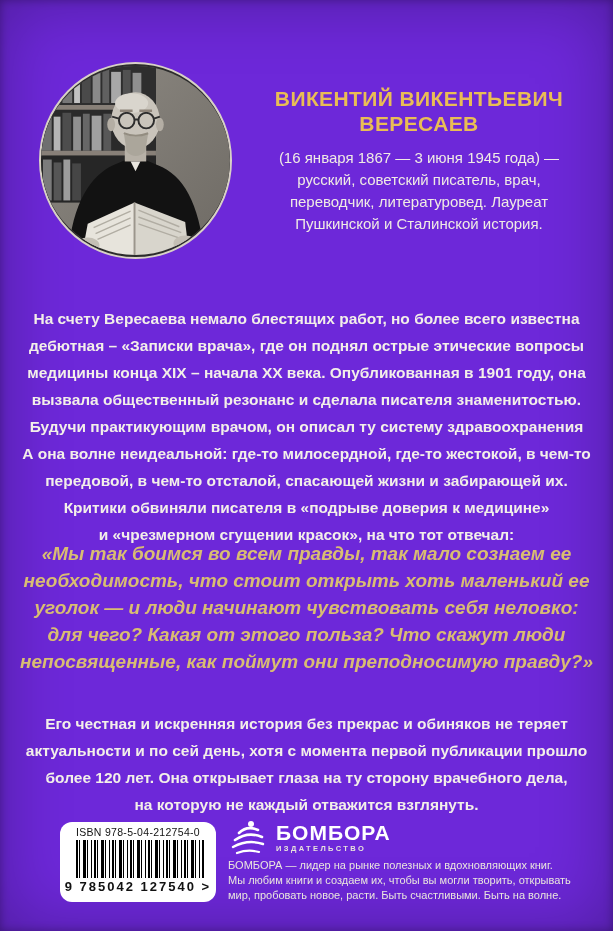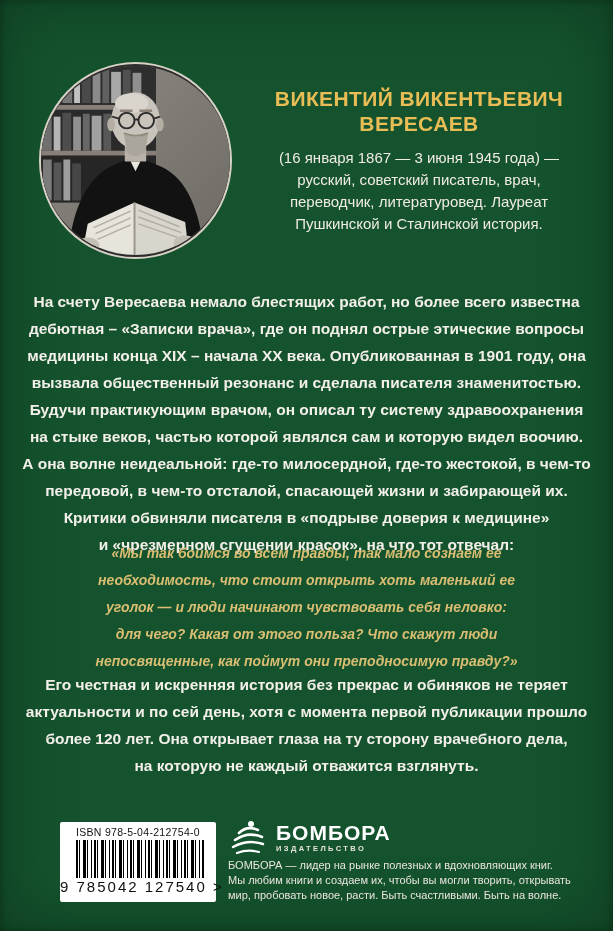--- a/index.html
+++ b/index.html
@@ -1,20 +1,20 @@
 <!DOCTYPE html>
 <html><head>
 <meta charset="utf-8">
 <style>
   html,body{margin:0;padding:0;background:#2a2420;}
   .page{
     position:relative;
     width:613px;height:931px;
     margin:0 auto;
-    background:#14532d;
+    background:#6d28d9;
     overflow:hidden;
     font-family:"Liberation Sans", sans-serif;
     box-shadow:inset 0 0 70px rgba(0,0,0,.28), inset 0 0 10px rgba(0,0,0,.30);
   }
   
   .portrait{
     position:absolute;left:39px;top:62px;
     width:193px;height:197px;border-radius:50%;
     border:2px solid #d8d1c6;
     overflow:hidden;background:#2c2c2c;
@@ -32,43 +32,43 @@
     line-height:25px;
   }
   .author-bio{
     margin-top:11px;
     color:#f0ebe4;
     font-size:15px;line-height:22px;font-weight:400;
   }
   
   .block{position:absolute;left:20px;right:20px;text-align:center;}
   .para{color:#f3efe9;font-size:15.5px;line-height:27px;font-weight:700;}
-  .para1{top:288px;}
+  .para1{top:305px;}
   .quote{
     top:540px;
-    color:#d9bd72;font-size:14px;line-height:27px;
+    color:#d9bd72;font-size:19px;line-height:27px;
     font-weight:700;font-style:italic;
   }
-  .para2{top:671px;}
+  .para2{top:710px;}
   
   .barcode-box{
     position:absolute;left:60px;top:822px;
-    width:156px;height:80px;background:#ffffff;border-radius:2px;
+    width:156px;height:80px;background:#ffffff;border-radius:12px;
     text-align:center;box-sizing:border-box;padding-top:4px;
   }
   .isbn{color:#111;font-size:10.5px;letter-spacing:.3px;line-height:13px;}
   .bars{
     height:38px;margin:1px 12px 0 16px;
     background:repeating-linear-gradient(90deg,
       #000 0 2px,#fff 2px 3px,#000 3px 4px,#fff 4px 7px,
       #000 7px 10px,#fff 10px 11px,#000 11px 12px,#fff 12px 15px,
       #000 15px 16px,#fff 16px 18px);
   }
   .barcode-digits{
-    color:#111;font-size:15px;font-weight:400;letter-spacing:2px;
+    color:#111;font-size:13px;font-weight:700;letter-spacing:2px;
     line-height:18px;white-space:nowrap;
   }
   .publisher{position:absolute;left:228px;top:818px;width:372px;}
   .logo-row{display:flex;align-items:center;}
   .logo-icon{width:40px;height:40px;flex:0 0 40px;margin-right:8px;}
   .logo-name{color:#ffffff;font-size:21px;font-weight:700;letter-spacing:1px;line-height:22px;}
   .logo-sub{color:#e8e3dc;font-size:7.5px;font-weight:700;letter-spacing:2.4px;line-height:10px;}
   .publisher-desc{
     color:#eae5de;
     font-size:11px;line-height:15px;font-weight:400;
@@ -173,21 +173,20 @@
         <div>Пушкинской и Сталинской история.</div>
       </div>
   </div>
 
   <div class="block para para1">
       <div>На счету Вересаева немало блестящих работ, но более всего известна</div>
       <div>дебютная – «Записки врача», где он поднял острые этические вопросы</div>
       <div>медицины конца XIX – начала XX века. Опубликованная в 1901 году, она</div>
       <div>вызвала общественный резонанс и сделала писателя знаменитостью.</div>
       <div>Будучи практикующим врачом, он описал ту систему здравоохранения</div>
-      <div>на стыке веков, частью которой являлся сам и которую видел воочию.</div>
       <div>А она волне неидеальной: где-то милосердной, где-то жестокой, в чем-то</div>
       <div>передовой, в чем-то отсталой, спасающей жизни и забирающей их.</div>
       <div>Критики обвиняли писателя в «подрыве доверия к медицине»</div>
       <div>и «чрезмерном сгущении красок», на что тот отвечал:</div>
     </div>
 
   <div class="block quote">
       <div>«Мы так боимся во всем правды, так мало сознаем ее</div>
       <div>необходимость, что стоит открыть хоть маленький ее</div>
       <div>уголок — и люди начинают чувствовать себя неловко:</div>

